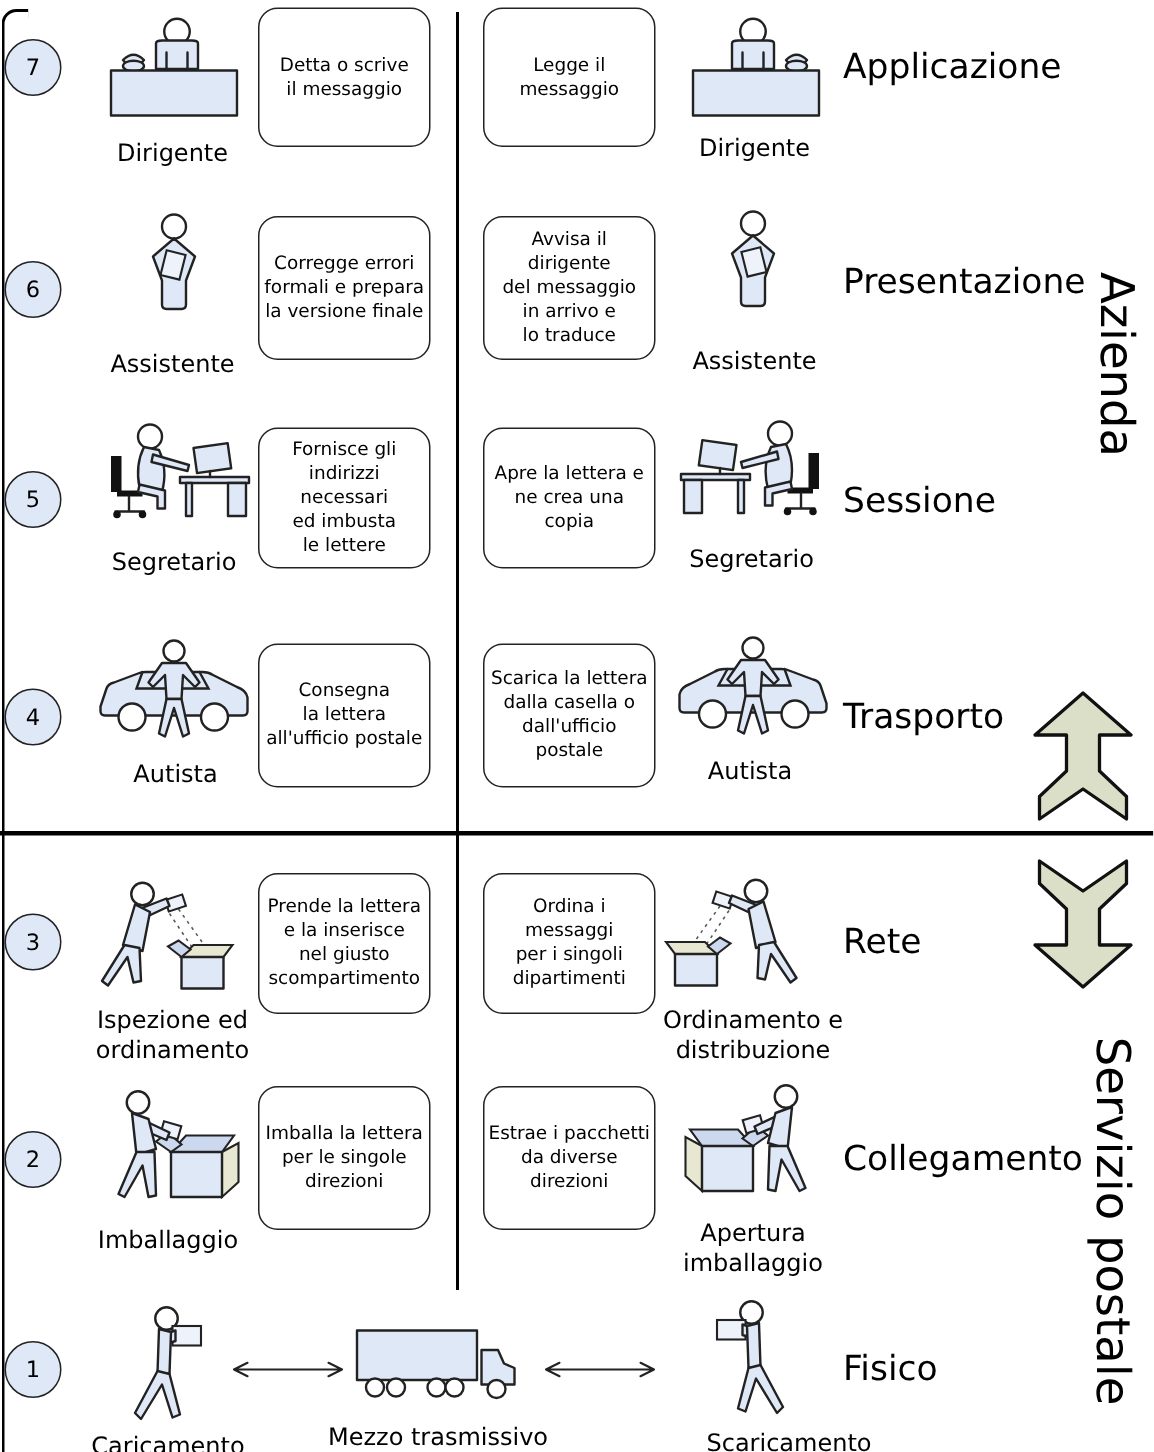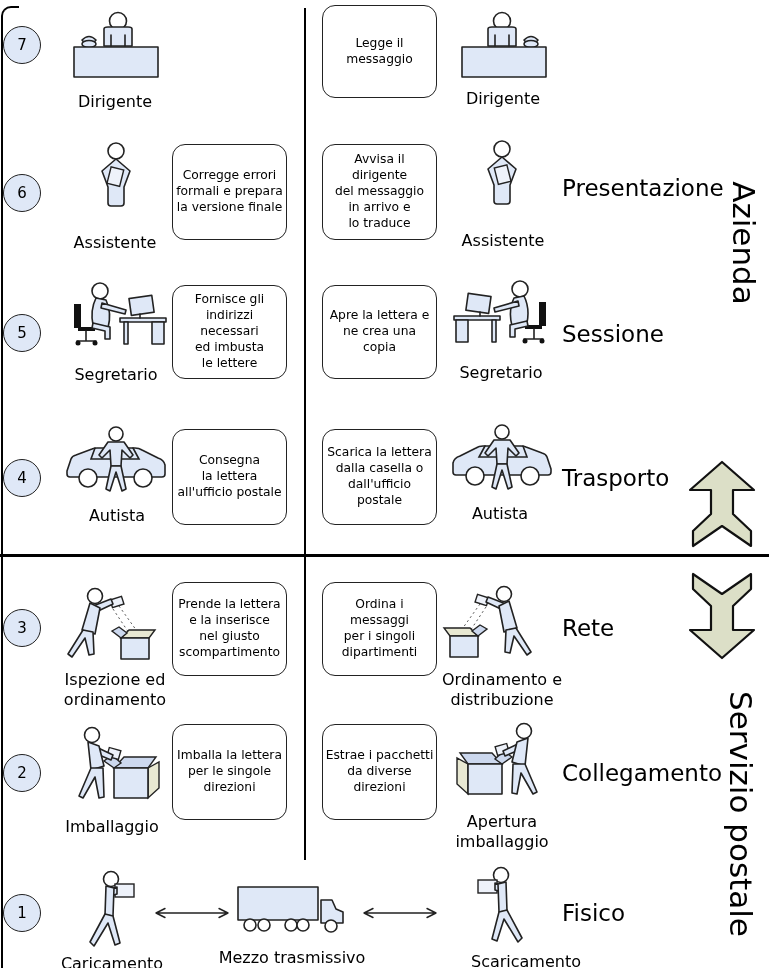--- a/index.html
+++ b/index.html
@@ -152,28 +152,33 @@
       <span>2</span>
     </div>
   <div class="abs badge" style="top:894px">
       <span>1</span>
     </div>
 
   <svg class="abs" style="left:68px;top:10px" width="96" height="72">
       <use href="#s-desk"></use>
     </svg>
   <div class="abs actor" style="left:40px;top:80px">Dirigente</div>
+  <div class="abs box bxL" style="top:5px;height:93px">
+      <span class="pre">Detta o scrive
+il messaggio</span>
+    </div>
   <div class="abs box bxR" style="top:5px;height:93px">
       <span class="pre">Legge il
 messaggio</span>
     </div>
   <svg class="abs mir" style="left:456px;top:10px" width="96" height="72">
       <use href="#s-desk"></use>
     </svg>
   <div class="abs actor" style="left:428px;top:77px">Dirigente</div>
+  <div class="abs layer" style="top:30px">Applicazione</div>
 
   <svg class="abs" style="left:94px;top:142px" width="44" height="78">
       <use href="#s-assist"></use>
     </svg>
   <div class="abs actor" style="left:40px;top:221px">Assistente</div>
   <div class="abs box bxL" style="top:144px;height:96px">
       <span class="pre">Corregge errori
 formali e prepara
 la versione finale</span>
     </div>

